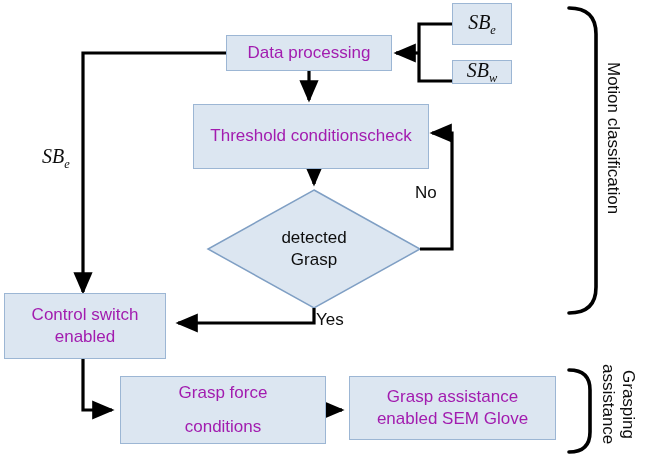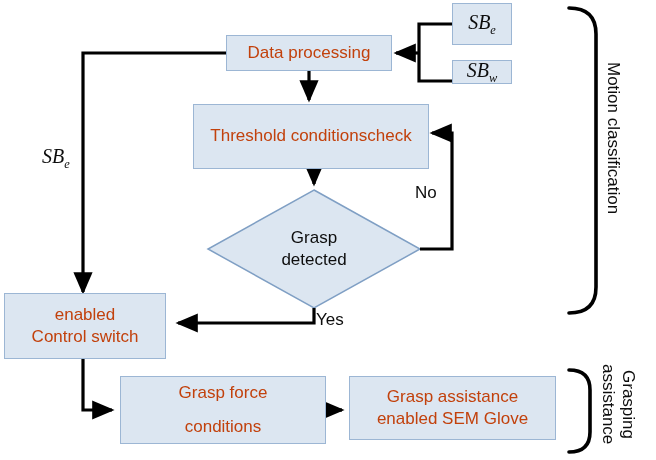--- a/index.html
+++ b/index.html
@@ -26,21 +26,21 @@
   }
   .node-box {
     position: absolute;
     box-sizing: border-box;
     background: #dce6f1;
     border: 1.5px solid #9cb6d4;
     display: flex;
     align-items: center;
     justify-content: center;
     text-align: center;
-    color: #c2410c;
+    color: #a21caf;
     font-family: "Liberation Sans", sans-serif;
     font-size: 17px;
     line-height: 1.32;
     padding: 2px 4px;
   }
   .node-box.two-line {
     font-size: 17px;
   }
   .sb-box {
     position: absolute;
@@ -146,27 +146,27 @@
   <div class="node-box" style="left:226px; top:35px; width:166px; height:36px;">
     <span>Data processing</span>
   </div>
 
   <div class="node-box two-line" style="left:193px; top:104px; width:236px; height:65px; flex-direction:row;">
     <span>Threshold conditions</span>
     <span>check</span>
   </div>
 
   <div class="diamond-label" style="left:244px; top:227px; width:140px;">
+    <div>detected</div>
     <div>Grasp</div>
-    <div>detected</div>
   </div>
 
   <div class="node-box two-line" style="left:4px; top:293px; width:162px; height:66px; flex-direction:column;">
+    <span>Control switch</span>
     <span>enabled</span>
-    <span>Control switch</span>
   </div>
 
   <div class="node-box two-line" style="left:120px; top:376px; width:206px; height:68px; flex-direction:column;gap:12px;">
     <span>Grasp force</span>
     <span>conditions</span>
   </div>
 
   <div class="node-box two-line" style="left:349px; top:376px; width:207px; height:64px; flex-direction:column;">
     <span>Grasp assistance</span>
     <span>enabled SEM Glove</span>

